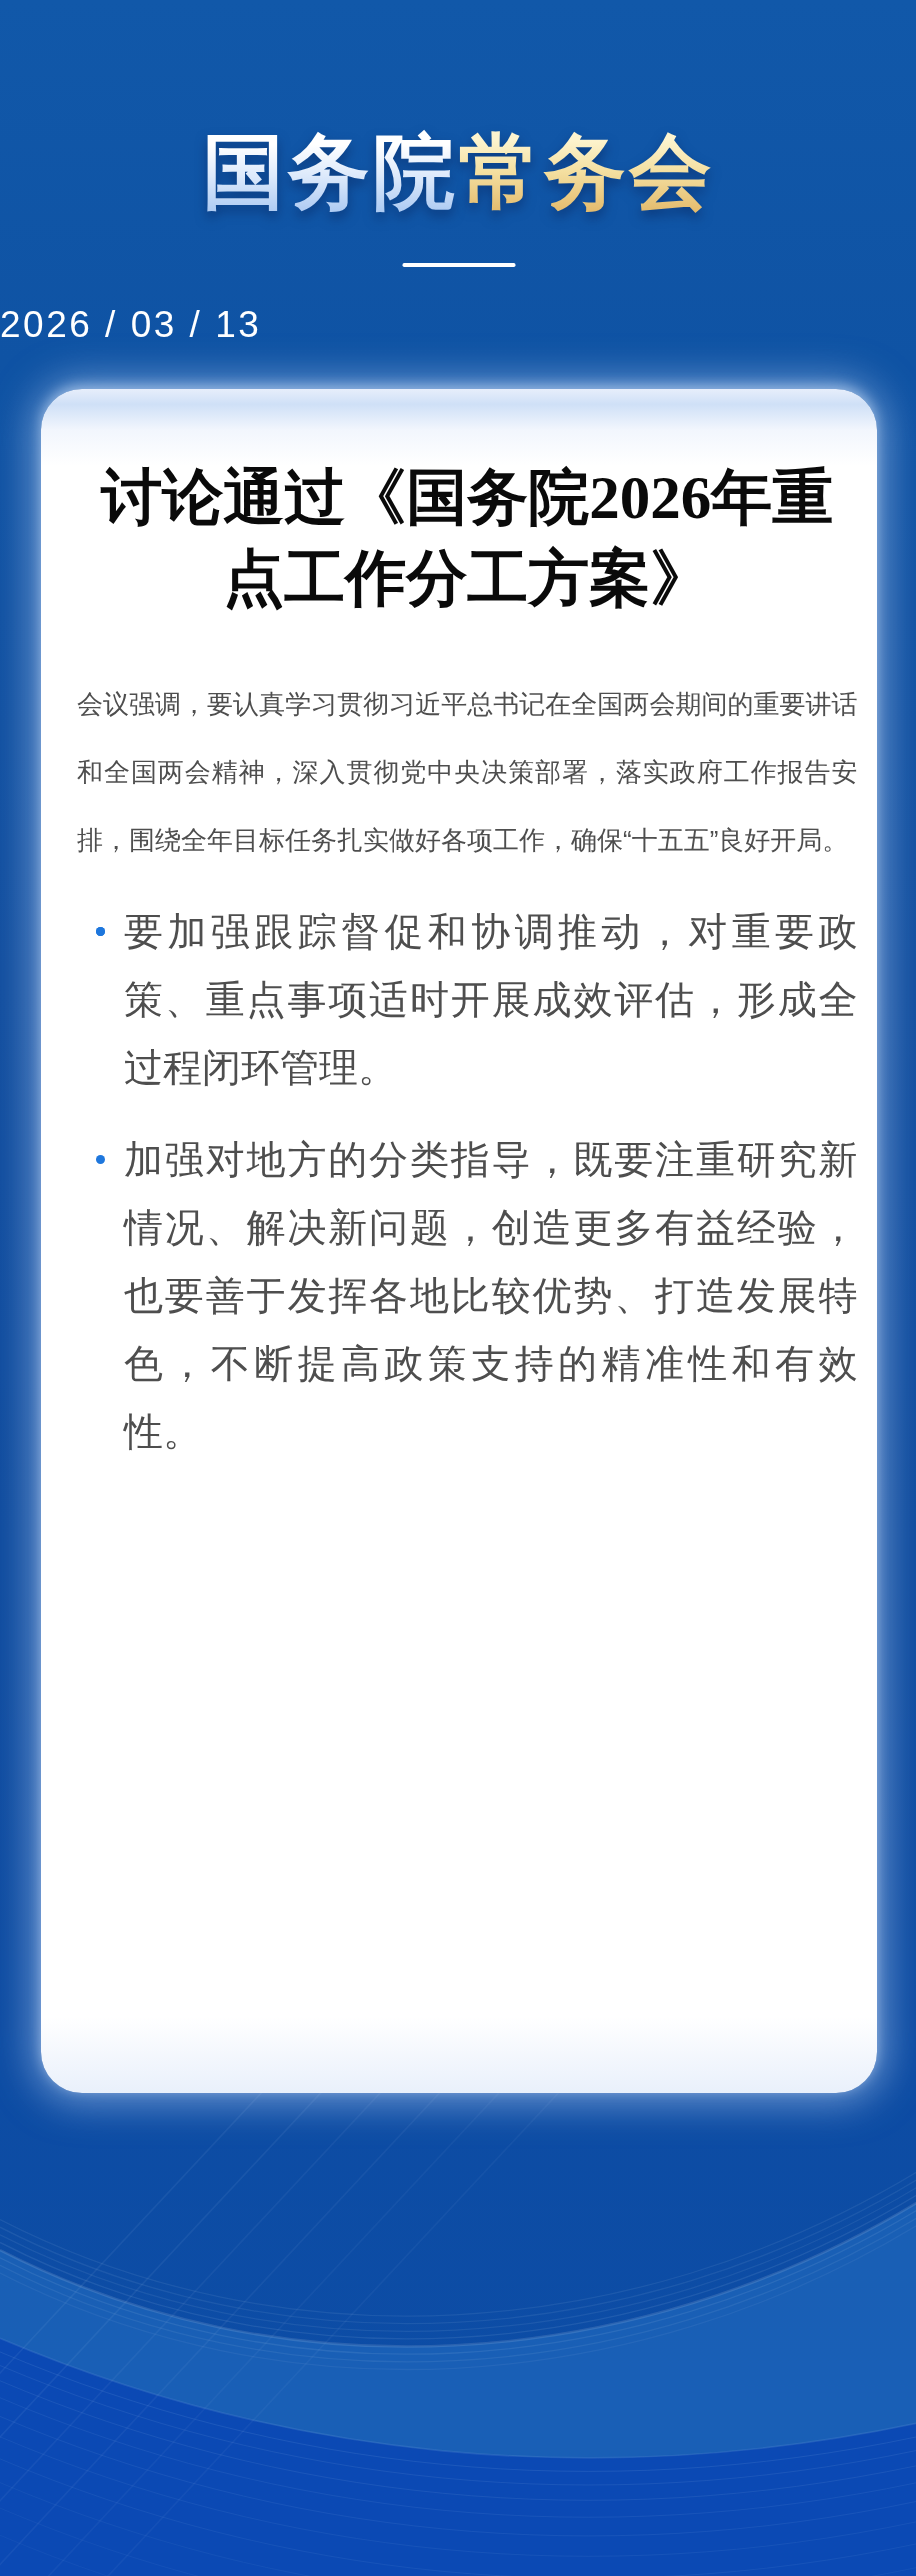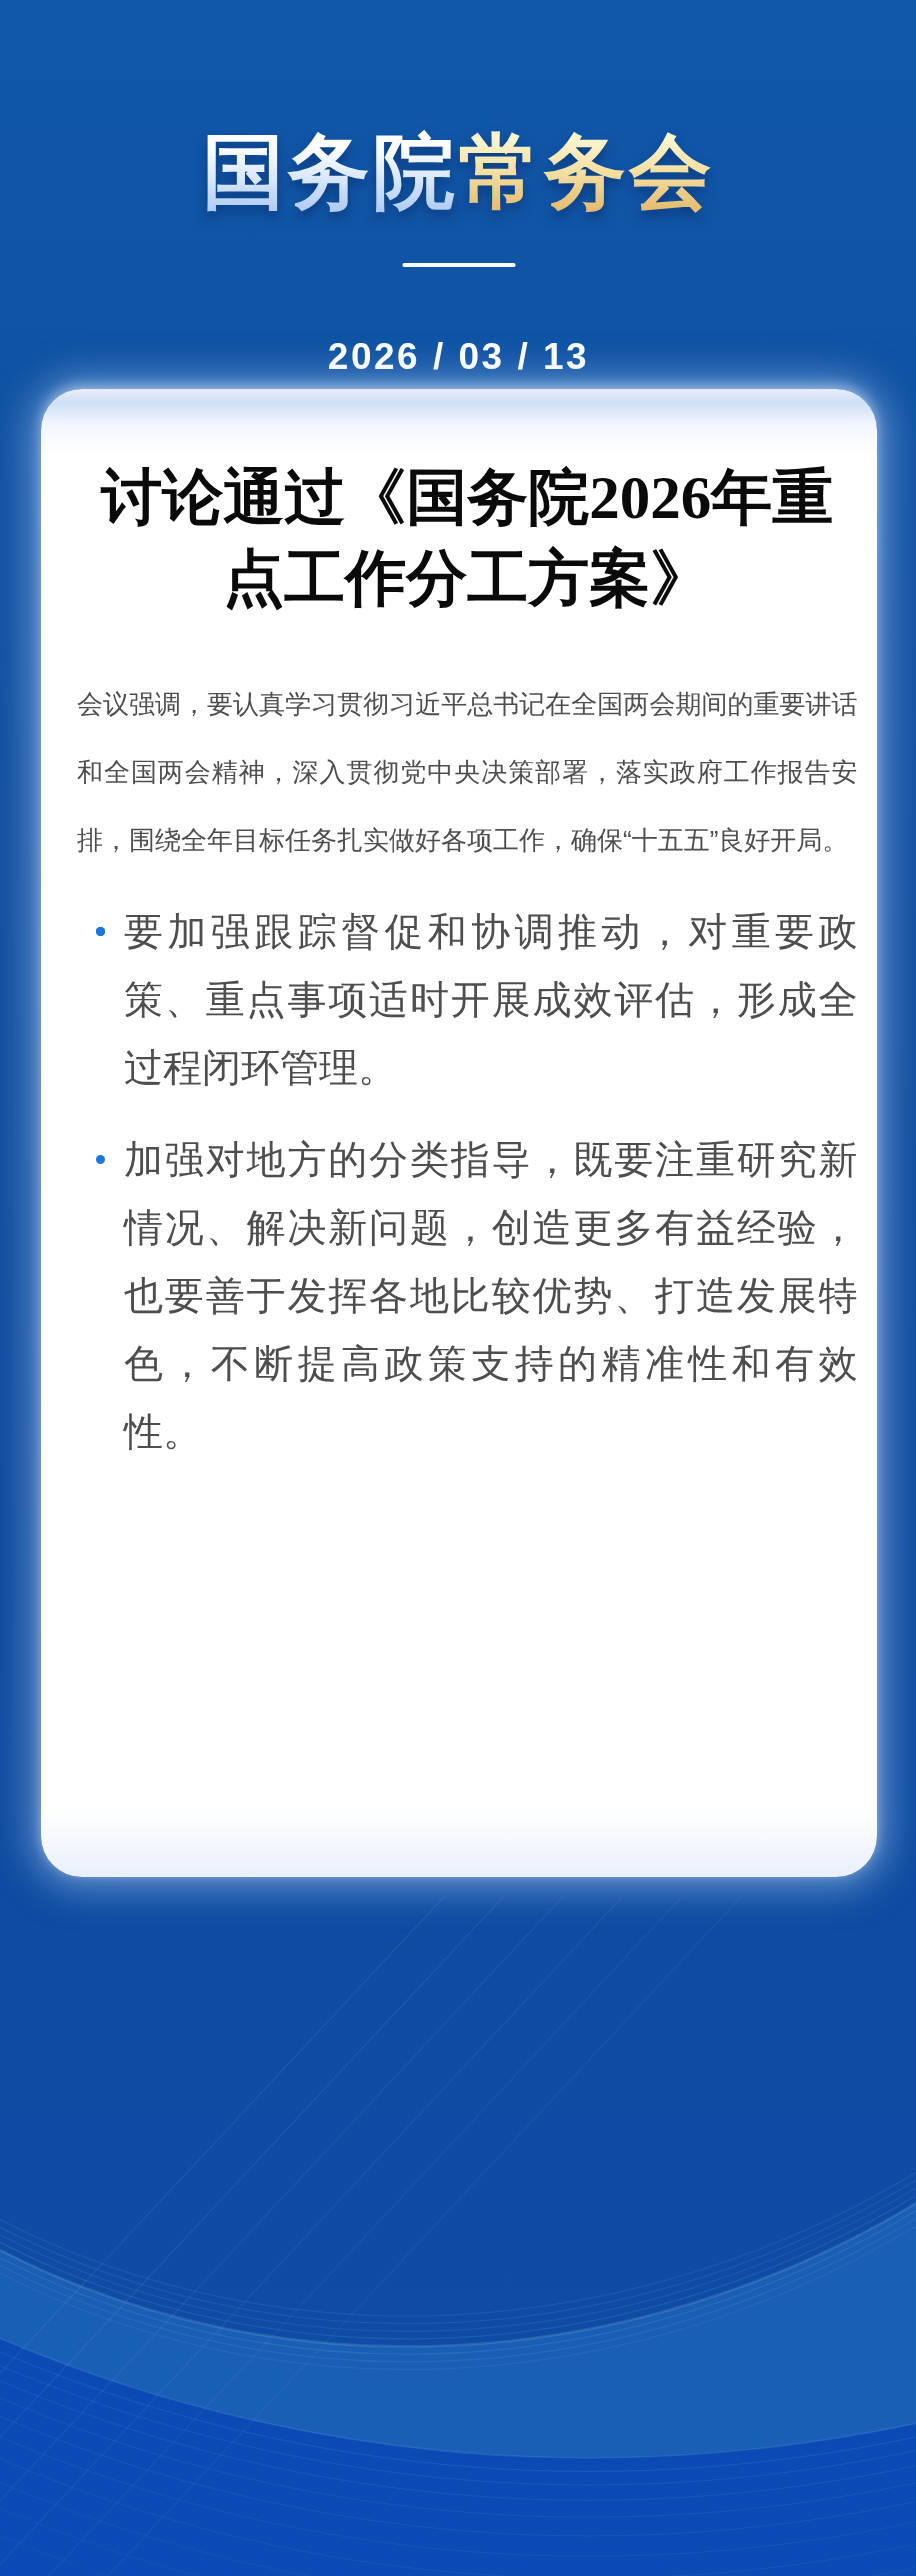--- a/index.html
+++ b/index.html
@@ -16,25 +16,25 @@
   }
   .t-part{
     display:inline-block;
     -webkit-background-clip:text;background-clip:text;color:transparent;
     filter:drop-shadow(0 6.8px 6px rgba(6,32,86,.5));
   }
   .t-white{background-image:linear-gradient(180deg,#ffffff 18%,#dce9fb 55%,#a9c8f2 100%);}
   .t-gold{background-image:linear-gradient(180deg,#fdf4cf 12%,#f4dfa0 50%,#e2b869 100%);}
   .divider{position:absolute;top:263px;left:50%;transform:translateX(-50%);
     width:113px;height:4.2px;background:#ffffff;border-radius:1.7px;}
-  .date{position:absolute;top:306px;left:0;width:100%;text-align:center;
-    color:#ffffff;font-size:37px;font-weight:700;letter-spacing:2.5px;line-height:1;margin-top:32px;}
+  .date{position:absolute;top:306px;left:0;width:100%;text-align:left;
+    color:#ffffff;font-size:37px;font-weight:400;letter-spacing:2.5px;line-height:1;}
   
   .card{
-    position:absolute;left:41px;top:389px;width:836px;height:1488px;box-sizing:border-box;
+    position:absolute;left:41px;top:389px;width:836px;height:1704px;box-sizing:border-box;
     border-radius:41px;
     background:linear-gradient(180deg,#e7eefb 0%,#cfe0f7 0.9%,#f2f6fd 2.4%,#ffffff 4.5%,#ffffff 95.5%,#e9f0fb 100%);
     box-shadow:0 0 39px 8.5px rgba(186,212,246,.55), 0 -3.4px 12px rgba(220,235,255,.5);
     padding:68px 19.5px 0 36px;
   }
   .card-heading{
     margin:0 0 51px;text-align:center;
     font-family:"Liberation Serif","DejaVu Serif",serif;
     font-size:61px;line-height:81px;font-weight:700;color:#0a0a0a;
   }

